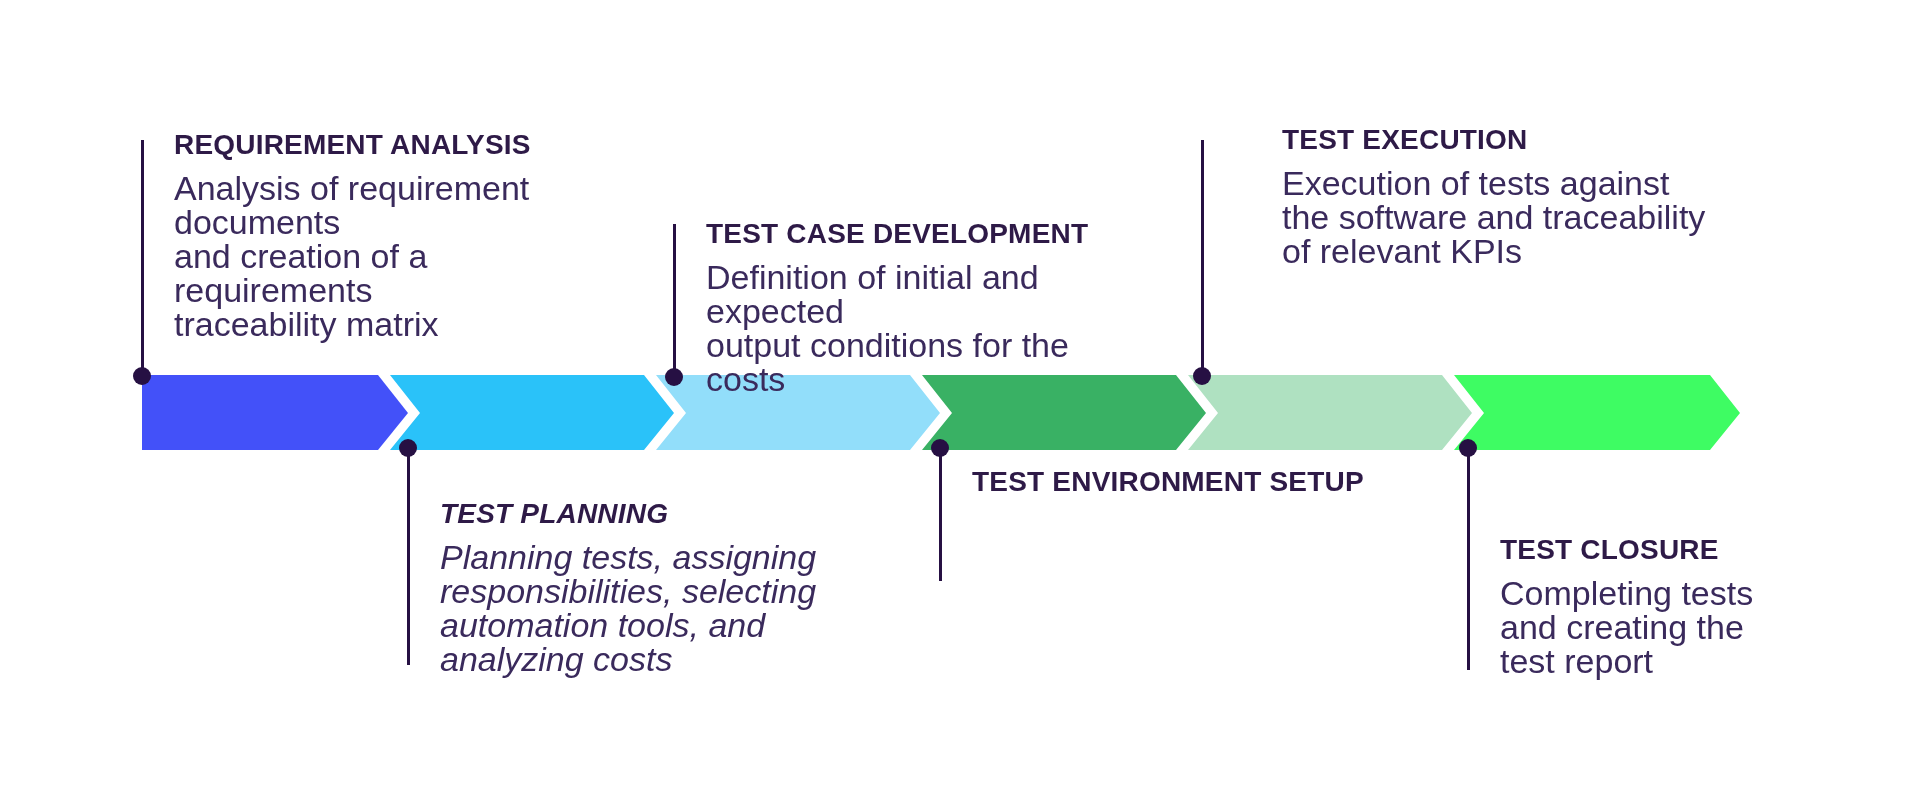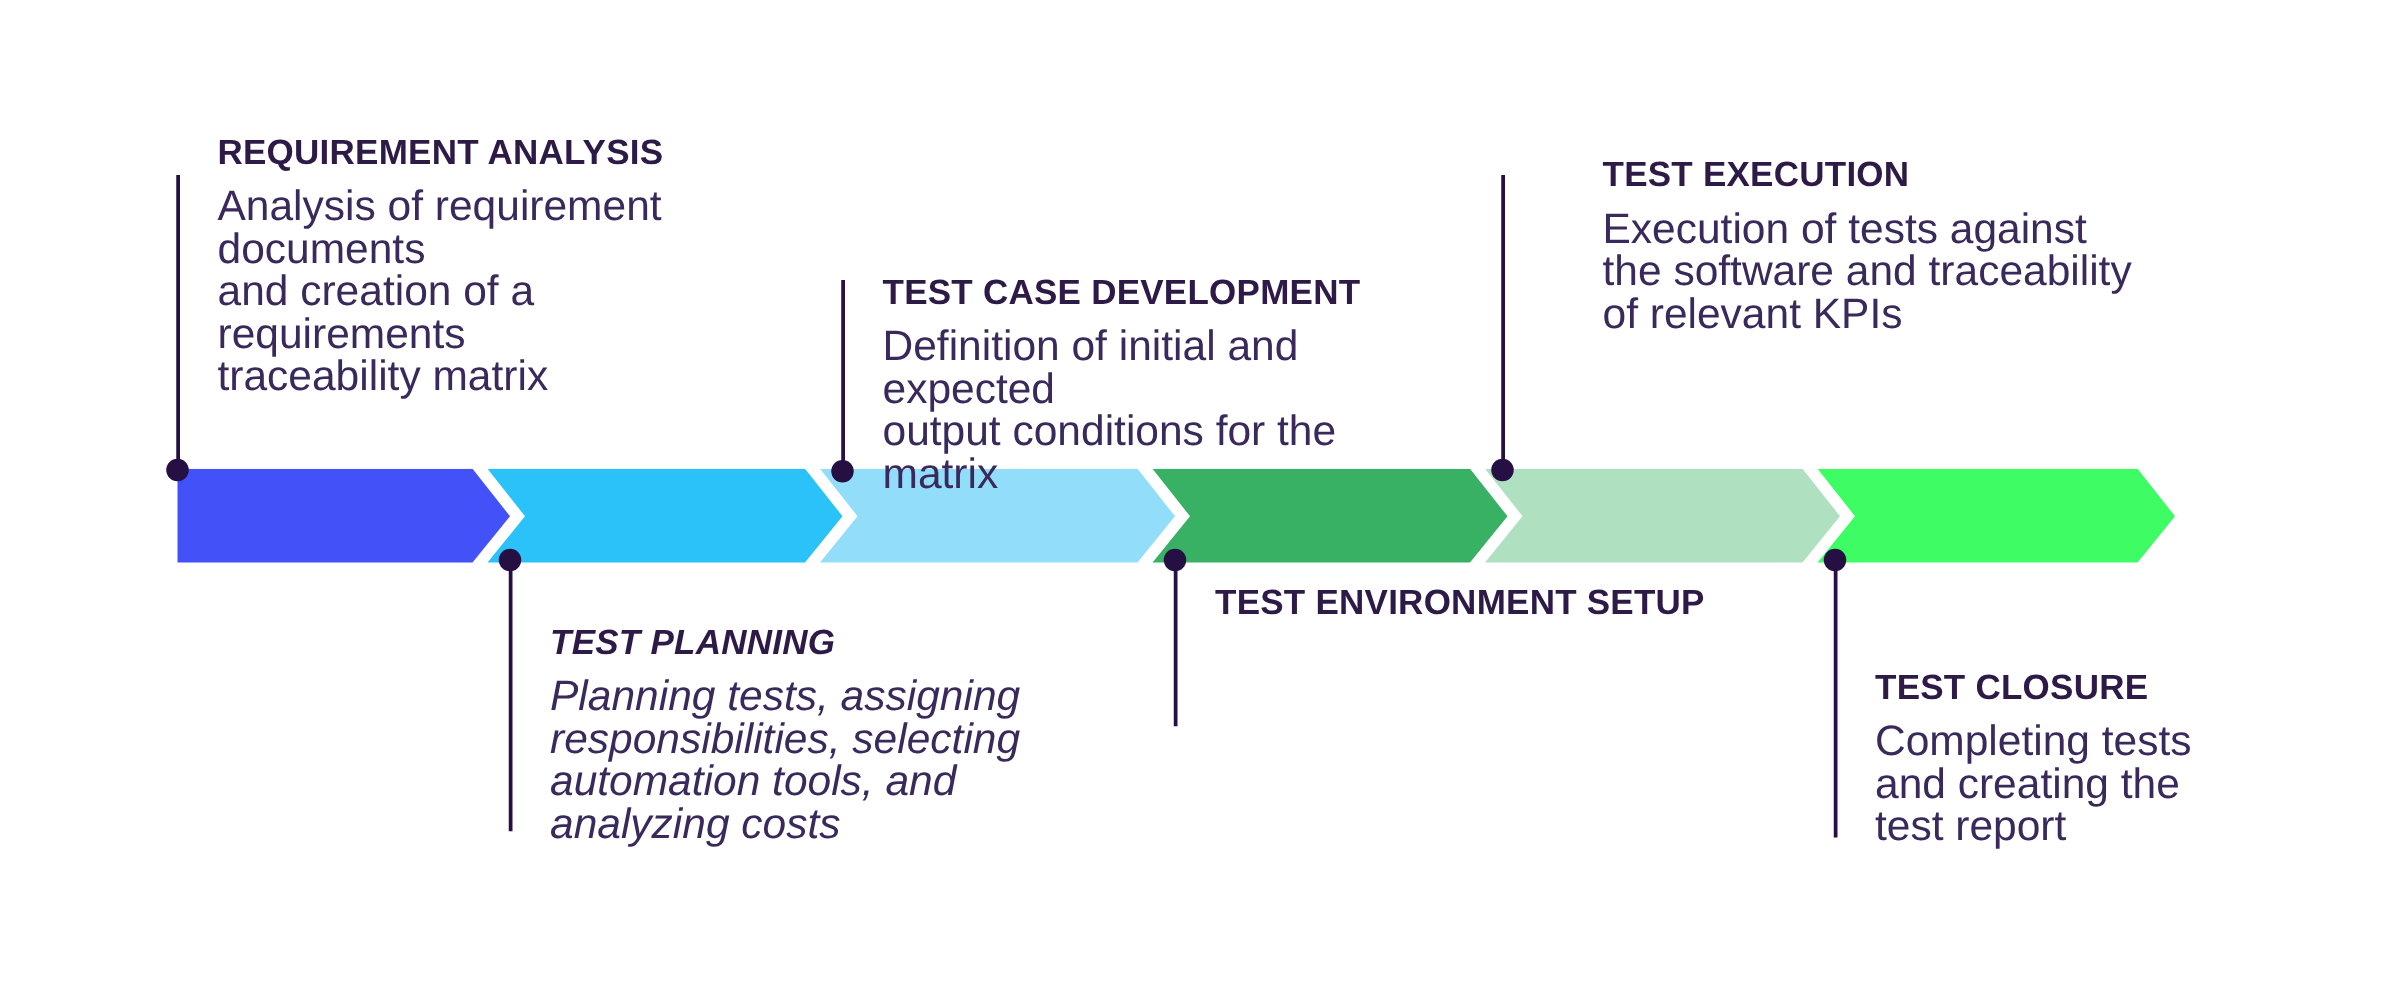--- a/index.html
+++ b/index.html
@@ -25,21 +25,21 @@
   .c6 { left: 1467px; top: 448px; height: 222px; }
 
   .d1 { left: 133px;  top: 367px; }
   .d2 { left: 399px;  top: 439px; }
   .d3 { left: 665px;  top: 368px; }
   .d4 { left: 931px;  top: 439px; }
   .d5 { left: 1193px; top: 367px; }
   .d6 { left: 1459px; top: 439px; }
 
   .step-label { position: absolute; width: 440px; }
-  .s1 { left: 174px;  top: 106px; }
+  .s1 { left: 174px;  top: 129px; }
   .s2 { left: 440px;  top: 498px; font-style: italic; }
   .s3 { left: 706px;  top: 218px; }
   .s4 { left: 972px;  top: 466px; }
   .s5 { left: 1234px; top: 124px; margin-left: 48px; }
   .s6 { left: 1500px; top: 534px; }
 
   .step-title {
     font-size: 28px;
     font-weight: 700;
     color: #2e1a47;
@@ -94,21 +94,21 @@
     <p class="step-title" style="color: rgb(46, 26, 71);">TEST PLANNING</p>
     <p class="step-desc" style="color: rgb(58, 42, 92);">Planning tests, assigning
 responsibilities, selecting
 automation tools, and
 analyzing costs</p>
   </div>
 
   <div class="step-label s3">
     <p class="step-title" style="color: rgb(46, 26, 71);">TEST CASE DEVELOPMENT</p>
     <p class="step-desc" style="color: rgb(58, 42, 92);">Definition of initial and expected
-output conditions for the matrix</p>
+output conditions for the costs</p>
   </div>
 
   <div class="step-label s4">
     <p class="step-title" style="color: rgb(46, 26, 71);">TEST ENVIRONMENT SETUP</p>
   </div>
 
   <div class="step-label s5">
     <p class="step-title" style="color: rgb(46, 26, 71);">TEST EXECUTION</p>
     <p class="step-desc" style="color: rgb(58, 42, 92);">Execution of tests against
 the software and traceability

